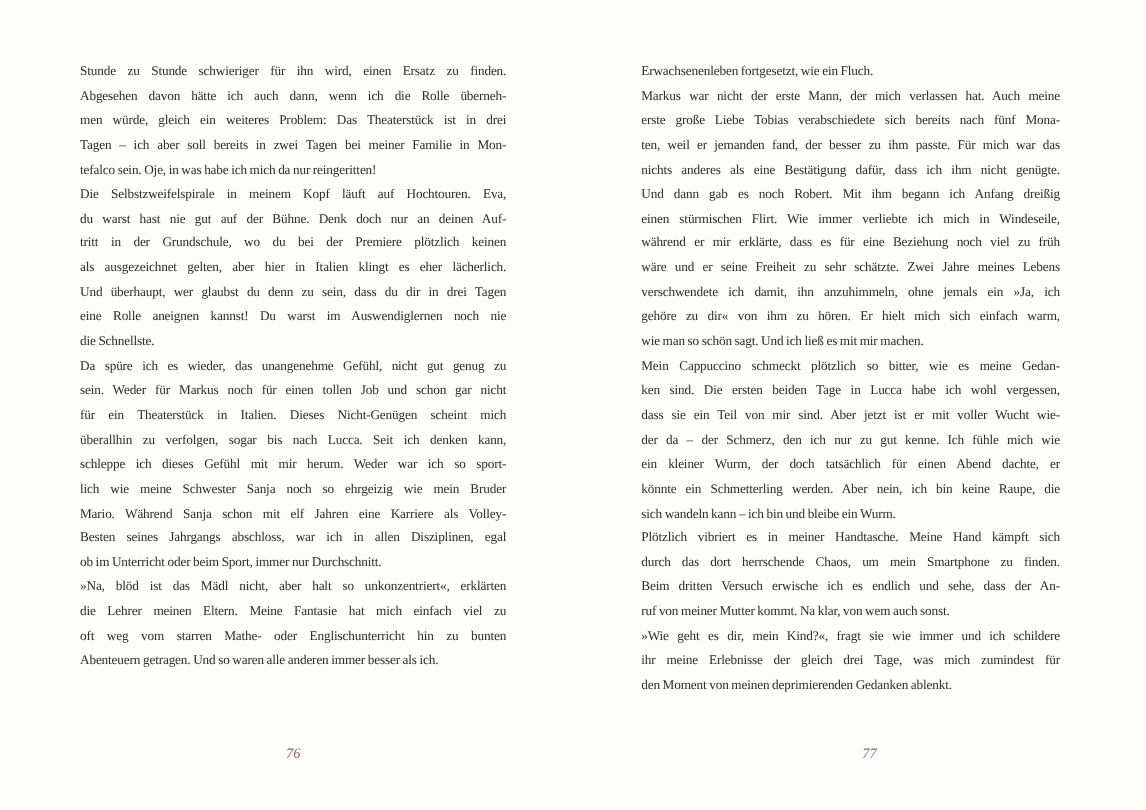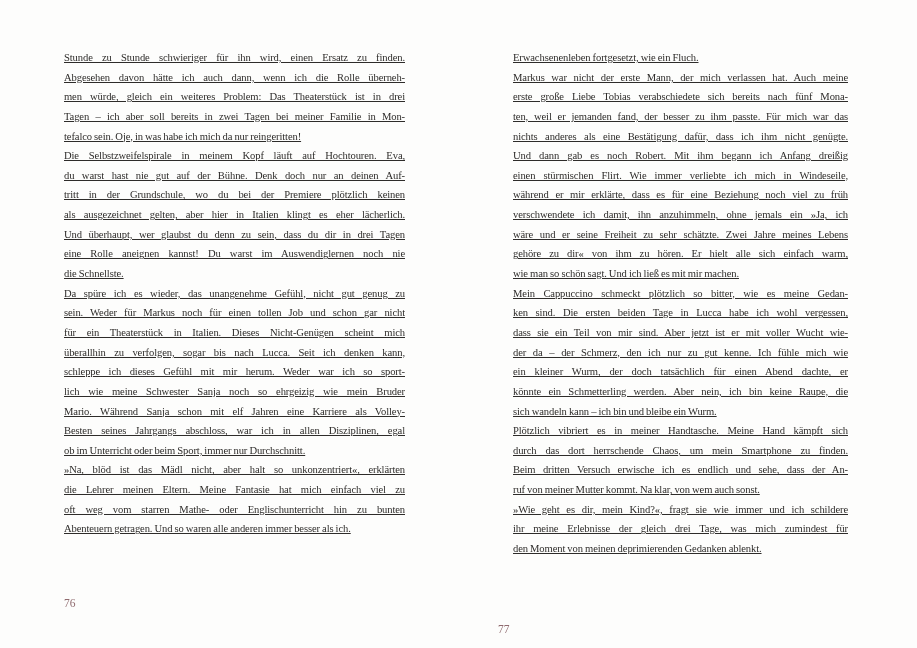--- a/index.html
+++ b/index.html
@@ -28,36 +28,36 @@
     font-size:10.6px;
     line-height:19.65px;
     height:19.65px;
     color:var(--text);
     letter-spacing:-0.12px;
     word-spacing:-0.4px;
     text-align:justify;
     text-align-last:justify;
     overflow:hidden;
     white-space:normal;
-    text-decoration:underline;
   }
   .line.par-end{
     text-align-last:left;
   }
 
   .page-number{
     position:absolute;
     top:596px;
     font-size:11.5px;
     line-height:14px;
     color:var(--pagenum);
-    text-align:left;
+    text-align:center;
+    font-style:italic;
   }
   .page.left  .page-number{left:64px;width:341px;}
-  .page.right .page-number{left:40px;width:335px;margin-top:26px;}
+  .page.right .page-number{left:70px;width:335px;}
 </style>
 </head>
 <body>
 
 <div class="spread">
 
   <section class="page left">
     <div class="page-text">
         <div class="line">Stunde zu Stunde schwieriger für ihn wird, einen Ersatz zu finden.</div>
         <div class="line">Abgesehen davon hätte ich auch dann, wenn ich die Rolle überneh-</div>
@@ -91,23 +91,23 @@
   <section class="page right">
     <div class="page-text">
         <div class="line par-end">Erwachsenenleben fortgesetzt, wie ein Fluch.</div>
         <div class="line">Markus war nicht der erste Mann, der mich verlassen hat. Auch meine</div>
         <div class="line">erste große Liebe Tobias verabschiedete sich bereits nach fünf Mona-</div>
         <div class="line">ten, weil er jemanden fand, der besser zu ihm passte. Für mich war das</div>
         <div class="line">nichts anderes als eine Bestätigung dafür, dass ich ihm nicht genügte.</div>
         <div class="line">Und dann gab es noch Robert. Mit ihm begann ich Anfang dreißig</div>
         <div class="line">einen stürmischen Flirt. Wie immer verliebte ich mich in Windeseile,</div>
         <div class="line">während er mir erklärte, dass es für eine Beziehung noch viel zu früh</div>
+        <div class="line">wäre und er seine Freiheit zu sehr schätzte. Zwei Jahre meines Lebens</div>
         <div class="line">verschwendete ich damit, ihn anzuhimmeln, ohne jemals ein »Ja, ich</div>
-        <div class="line">wäre und er seine Freiheit zu sehr schätzte. Zwei Jahre meines Lebens</div>
-        <div class="line">gehöre zu dir« von ihm zu hören. Er hielt alle sich einfach warm,</div>
+        <div class="line">gehöre zu dir« von ihm zu hören. Er hielt mich sich einfach warm,</div>
         <div class="line par-end">wie man so schön sagt. Und ich ließ es mit mir machen.</div>
         <div class="line">Mein Cappuccino schmeckt plötzlich so bitter, wie es meine Gedan-</div>
         <div class="line">ken sind. Die ersten beiden Tage in Lucca habe ich wohl vergessen,</div>
         <div class="line">dass sie ein Teil von mir sind. Aber jetzt ist er mit voller Wucht wie-</div>
         <div class="line">der da – der Schmerz, den ich nur zu gut kenne. Ich fühle mich wie</div>
         <div class="line">ein kleiner Wurm, der doch tatsächlich für einen Abend dachte, er</div>
         <div class="line">könnte ein Schmetterling werden. Aber nein, ich bin keine Raupe, die</div>
         <div class="line par-end">sich wandeln kann – ich bin und bleibe ein Wurm.</div>
         <div class="line">Plötzlich vibriert es in meiner Handtasche. Meine Hand kämpft sich</div>
         <div class="line">durch das dort herrschende Chaos, um mein Smartphone zu finden.</div>

